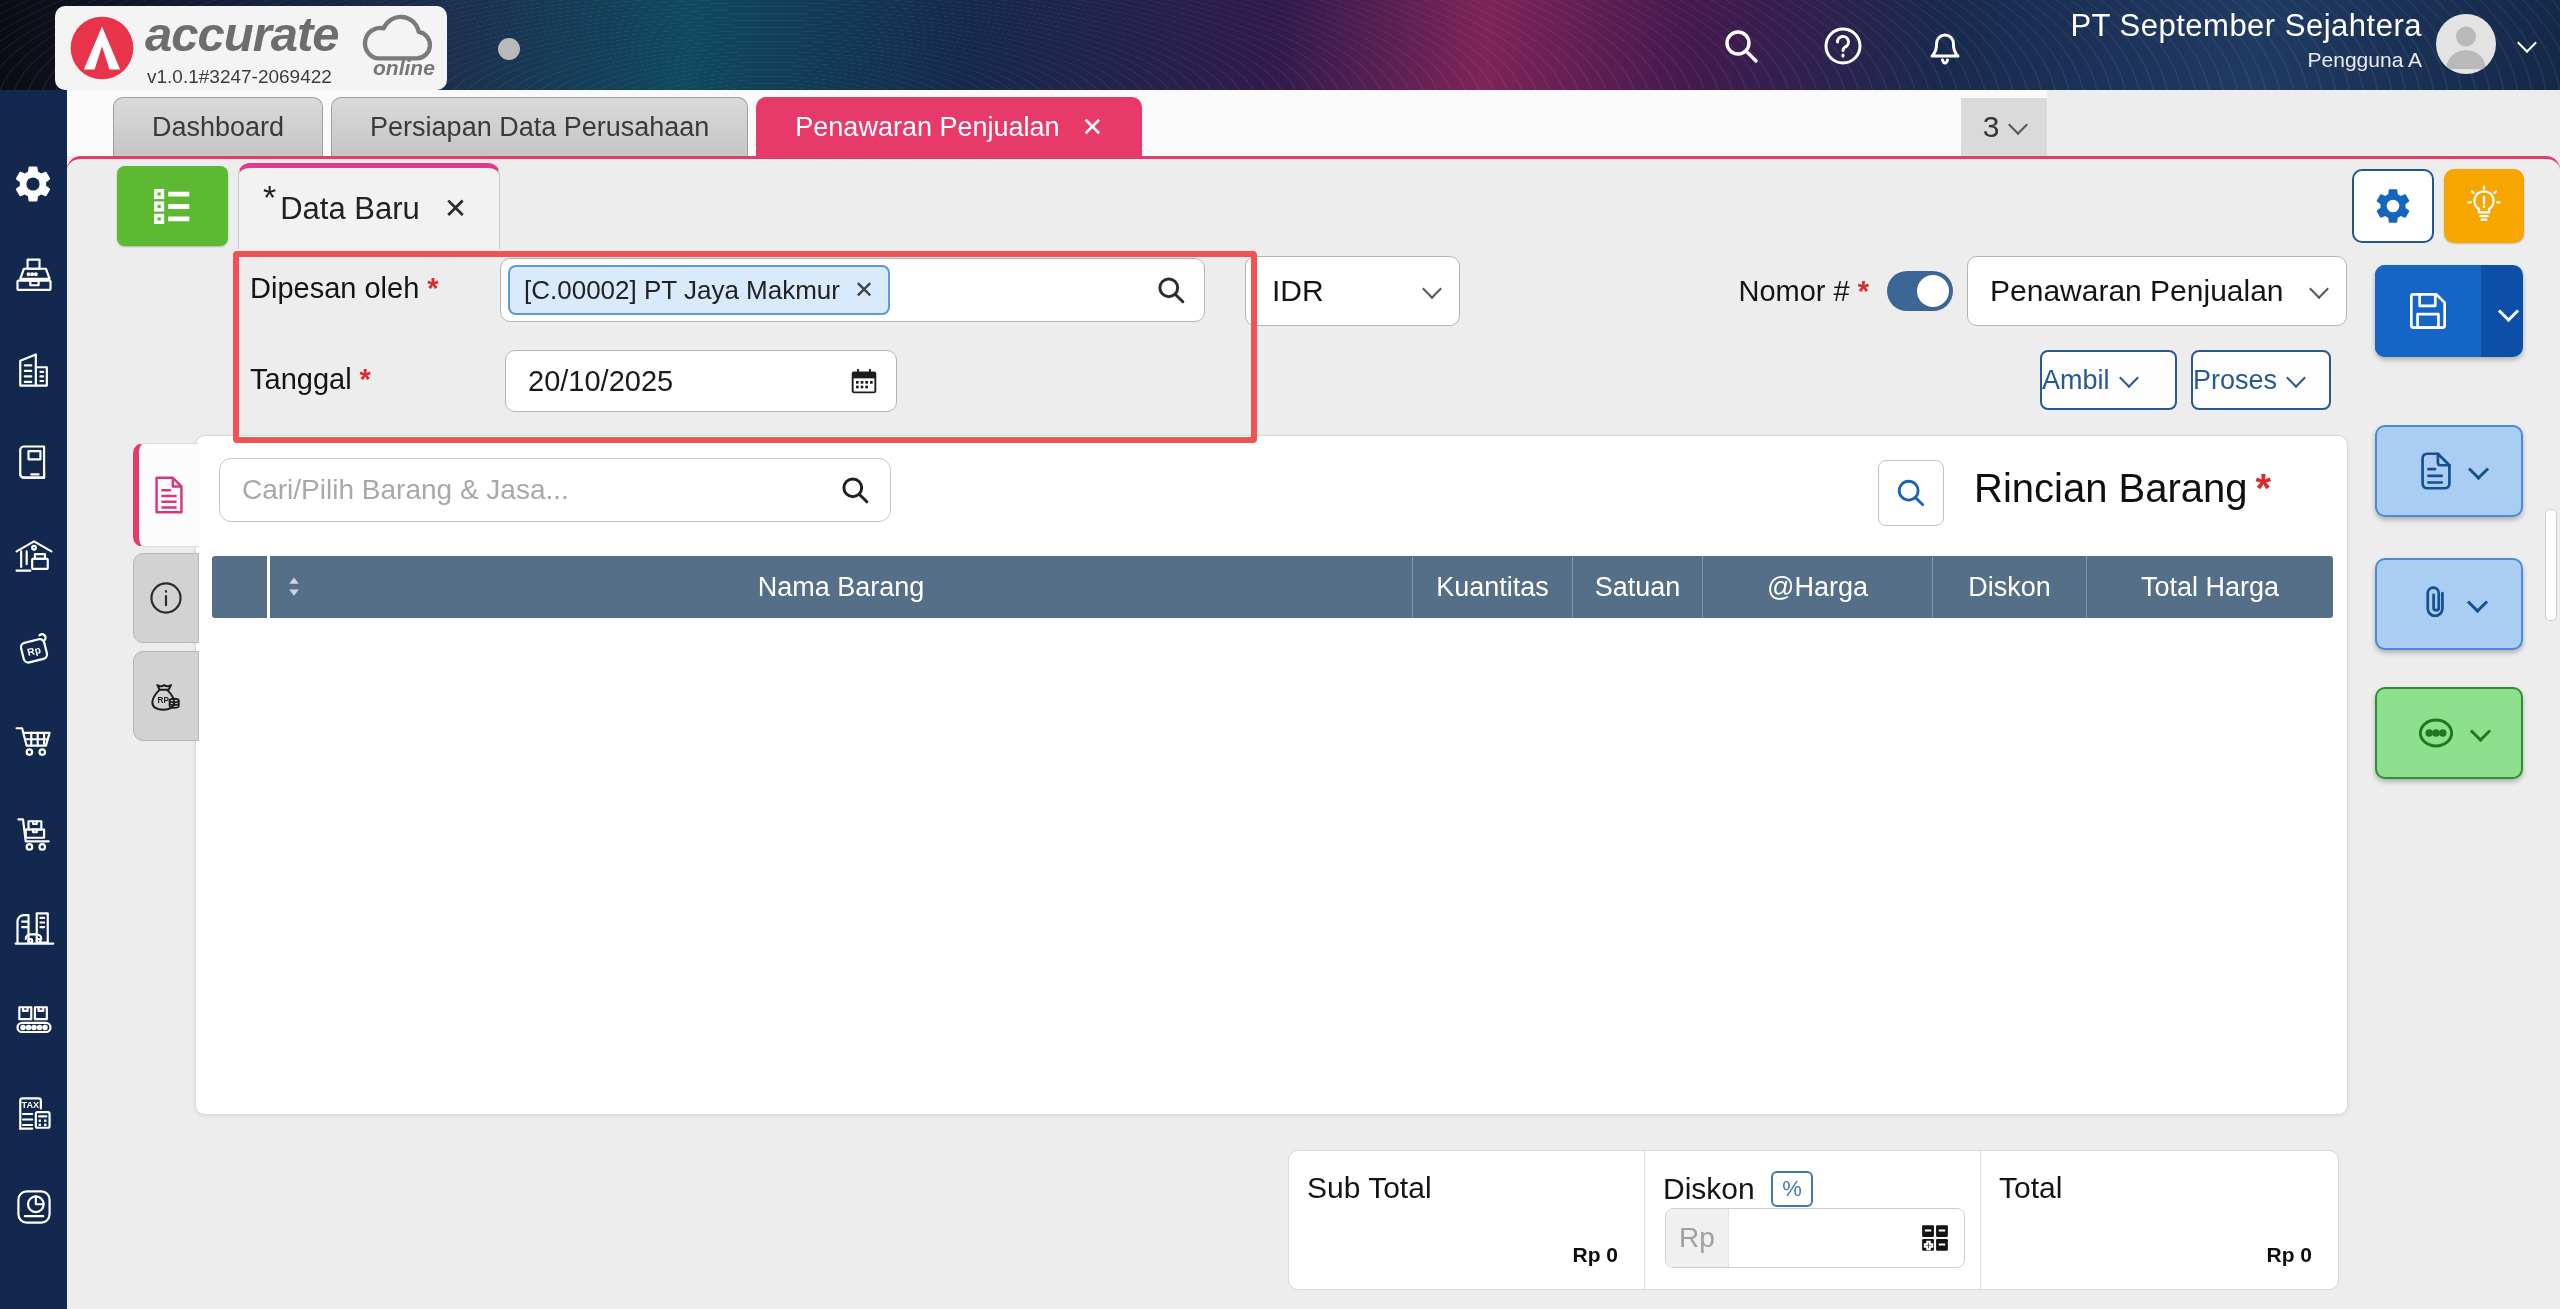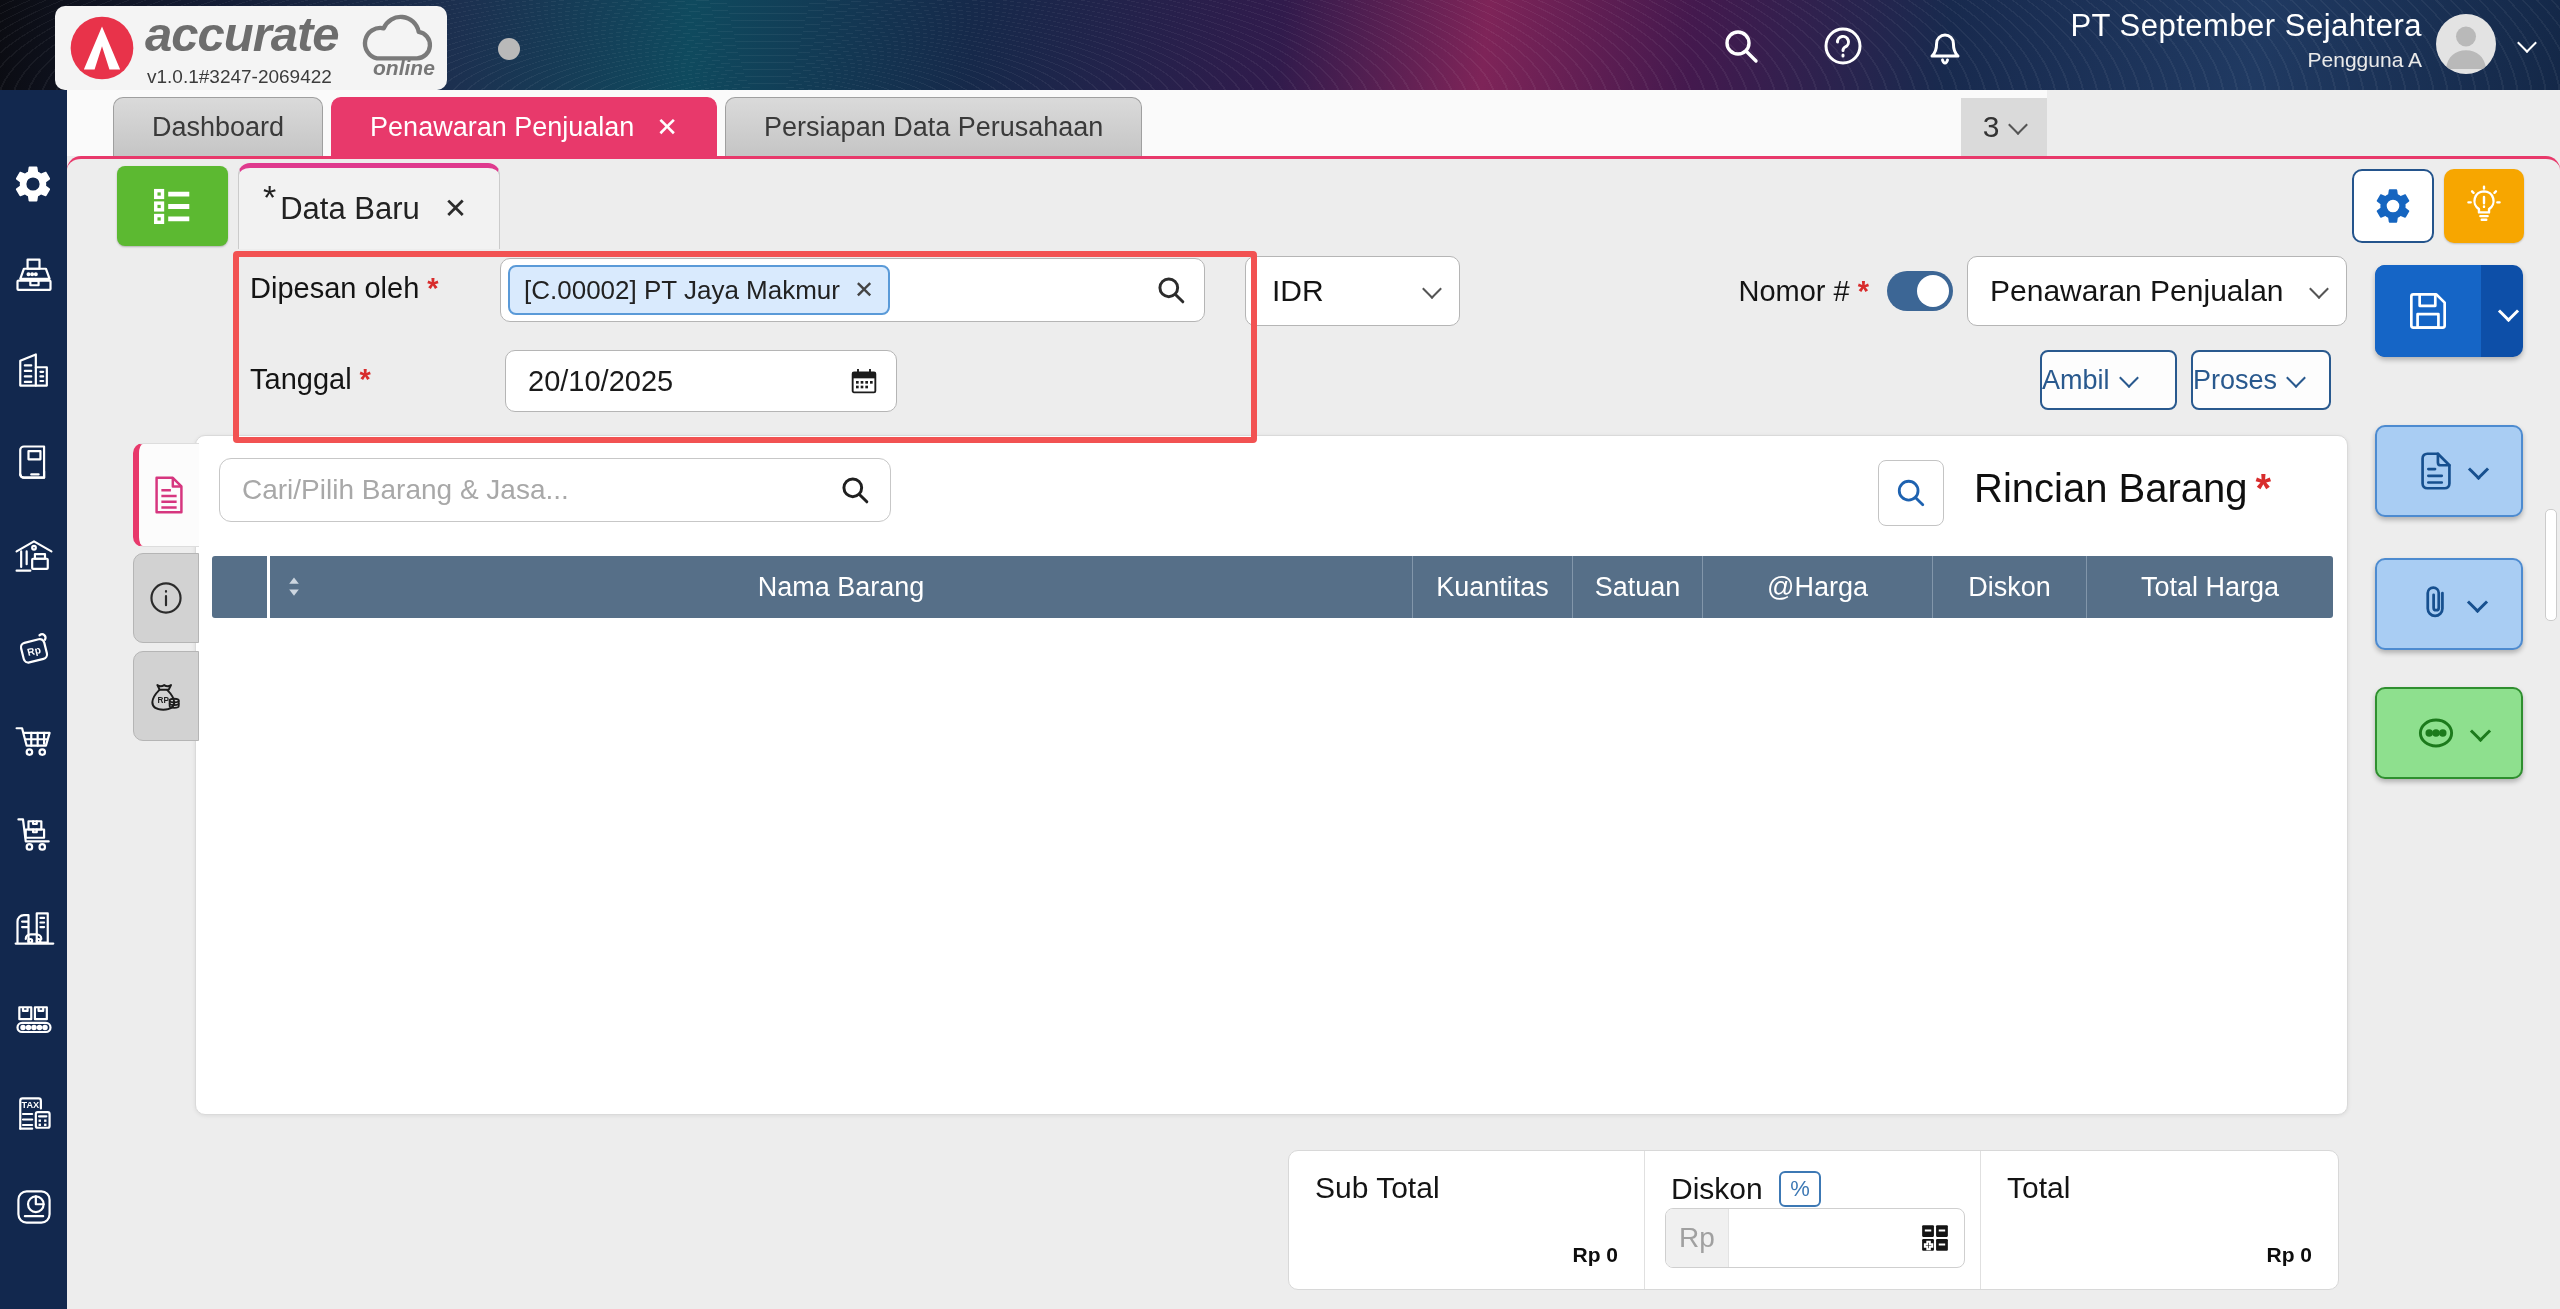--- a/index.html
+++ b/index.html
@@ -101,21 +101,21 @@
   .th-sep{border-left:1px solid #8296aa}
   .trow{position:absolute;left:16px;top:182px;width:2121px;height:80px;border-bottom:1px solid #ececec;display:flex;align-items:center;justify-content:center}
   .row-grip{position:absolute;left:36px;top:28px;width:26px;cursor:grab}
   .row-grip i{display:block;height:4px;background:#a3a3a3;margin-bottom:4px;border-radius:1px}
   .row-dash{position:absolute;left:87px;top:0;height:100%;border-left:1px dashed #cfcfcf}
   .empty-text{font-size:30px;color:#141414}
 
   
   .totals{position:absolute;left:1221px;top:991px;width:1051px;height:140px;background:#fff;border:1px solid #d8d8d8;border-radius:10px;
     display:flex;box-sizing:border-box;z-index:2}
-  .tot-sec{box-sizing:border-box;position:relative;padding:20px 26px}
+  .tot-sec{box-sizing:border-box;position:relative;padding:20px 18px}
   .tot-label{font-size:30px;color:#141414}
   .tot-value{position:absolute;right:26px;bottom:22px;font-size:21px;font-weight:bold;color:#0d0d0d}
   .sec1{width:355px}
   .sec2{width:337px;border-left:1px solid #e0e0e0;border-right:1px solid #e0e0e0}
   .sec3{flex:1}
   .pct-badge{display:inline-block;border:2px solid #3c78b4;border-radius:6px;color:#3c78b4;font-size:22px;padding:3px 9px;margin-left:12px;vertical-align:3px;cursor:pointer}
   .disc-input{position:absolute;left:20px;top:57px;width:300px;height:60px;border:1px solid #cfcfcf;border-radius:8px;background:#fff;display:flex;align-items:center;box-sizing:border-box;overflow:hidden;cursor:text}
   .disc-prefix{width:62px;height:100%;background:#f0f0f0;display:flex;align-items:center;justify-content:center;font-size:28px;color:#a0a0a0;border-right:1px solid #e3e3e3}
   .disc-calc{margin-left:auto;margin-right:14px;cursor:pointer}
 
@@ -185,24 +185,24 @@
           <circle cx="24" cy="18" r="8" fill="#b9b9b9"></circle>
           <path d="M8 44c1-10 7.5-15 16-15s15 5 16 15z" fill="#b9b9b9"></path>
         </svg>
     </span>
     <span class="avatar-chev"><span class="chv"></span></span>
   </header>
 
   <nav class="tabbar">
     <div class="tabs">
       <div class="tab"><span>Dashboard</span></div>
+      <div class="tab"><span>Persiapan Data Perusahaan</span></div>
       <div class="tab active">
         <span>Penawaran Penjualan</span><span class="close-x">✕</span>
       </div>
-      <div class="tab"><span>Persiapan Data Perusahaan</span></div>
     </div>
     <div class="tab-count">
       <span>3</span>
         <span class="chv"></span>
     </div>
   </nav>
 
   <aside class="sidebar">
     <span class="sb-item">
       <svg viewBox="0 0 24 24" width="44" height="44" fill="#fff">

